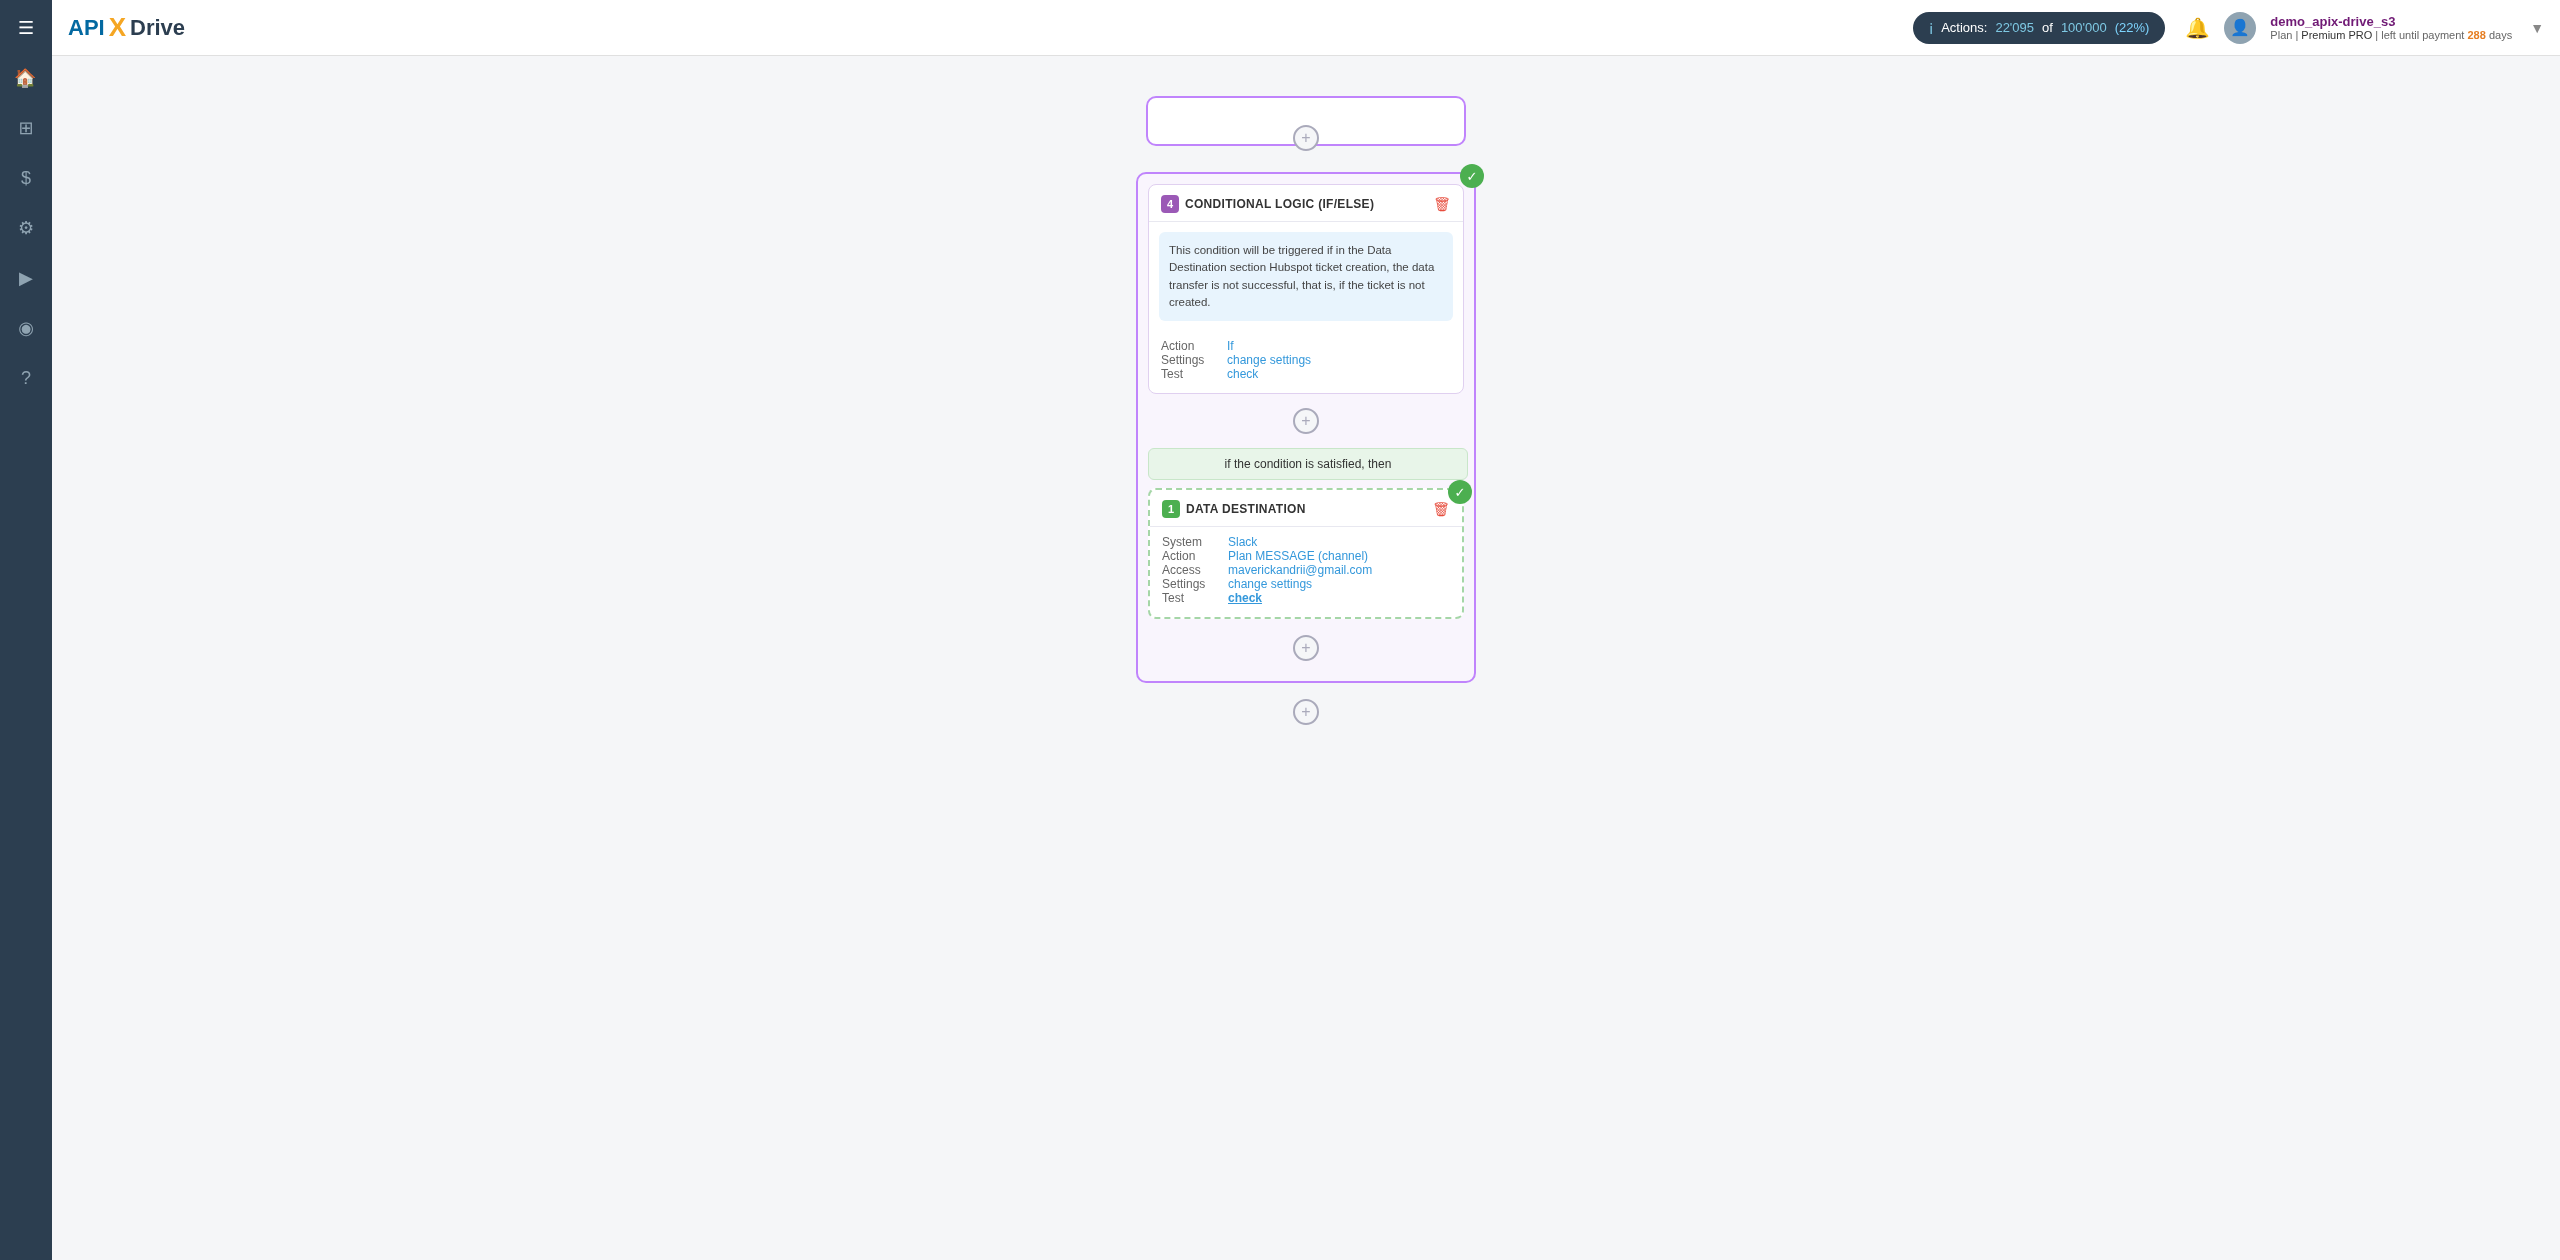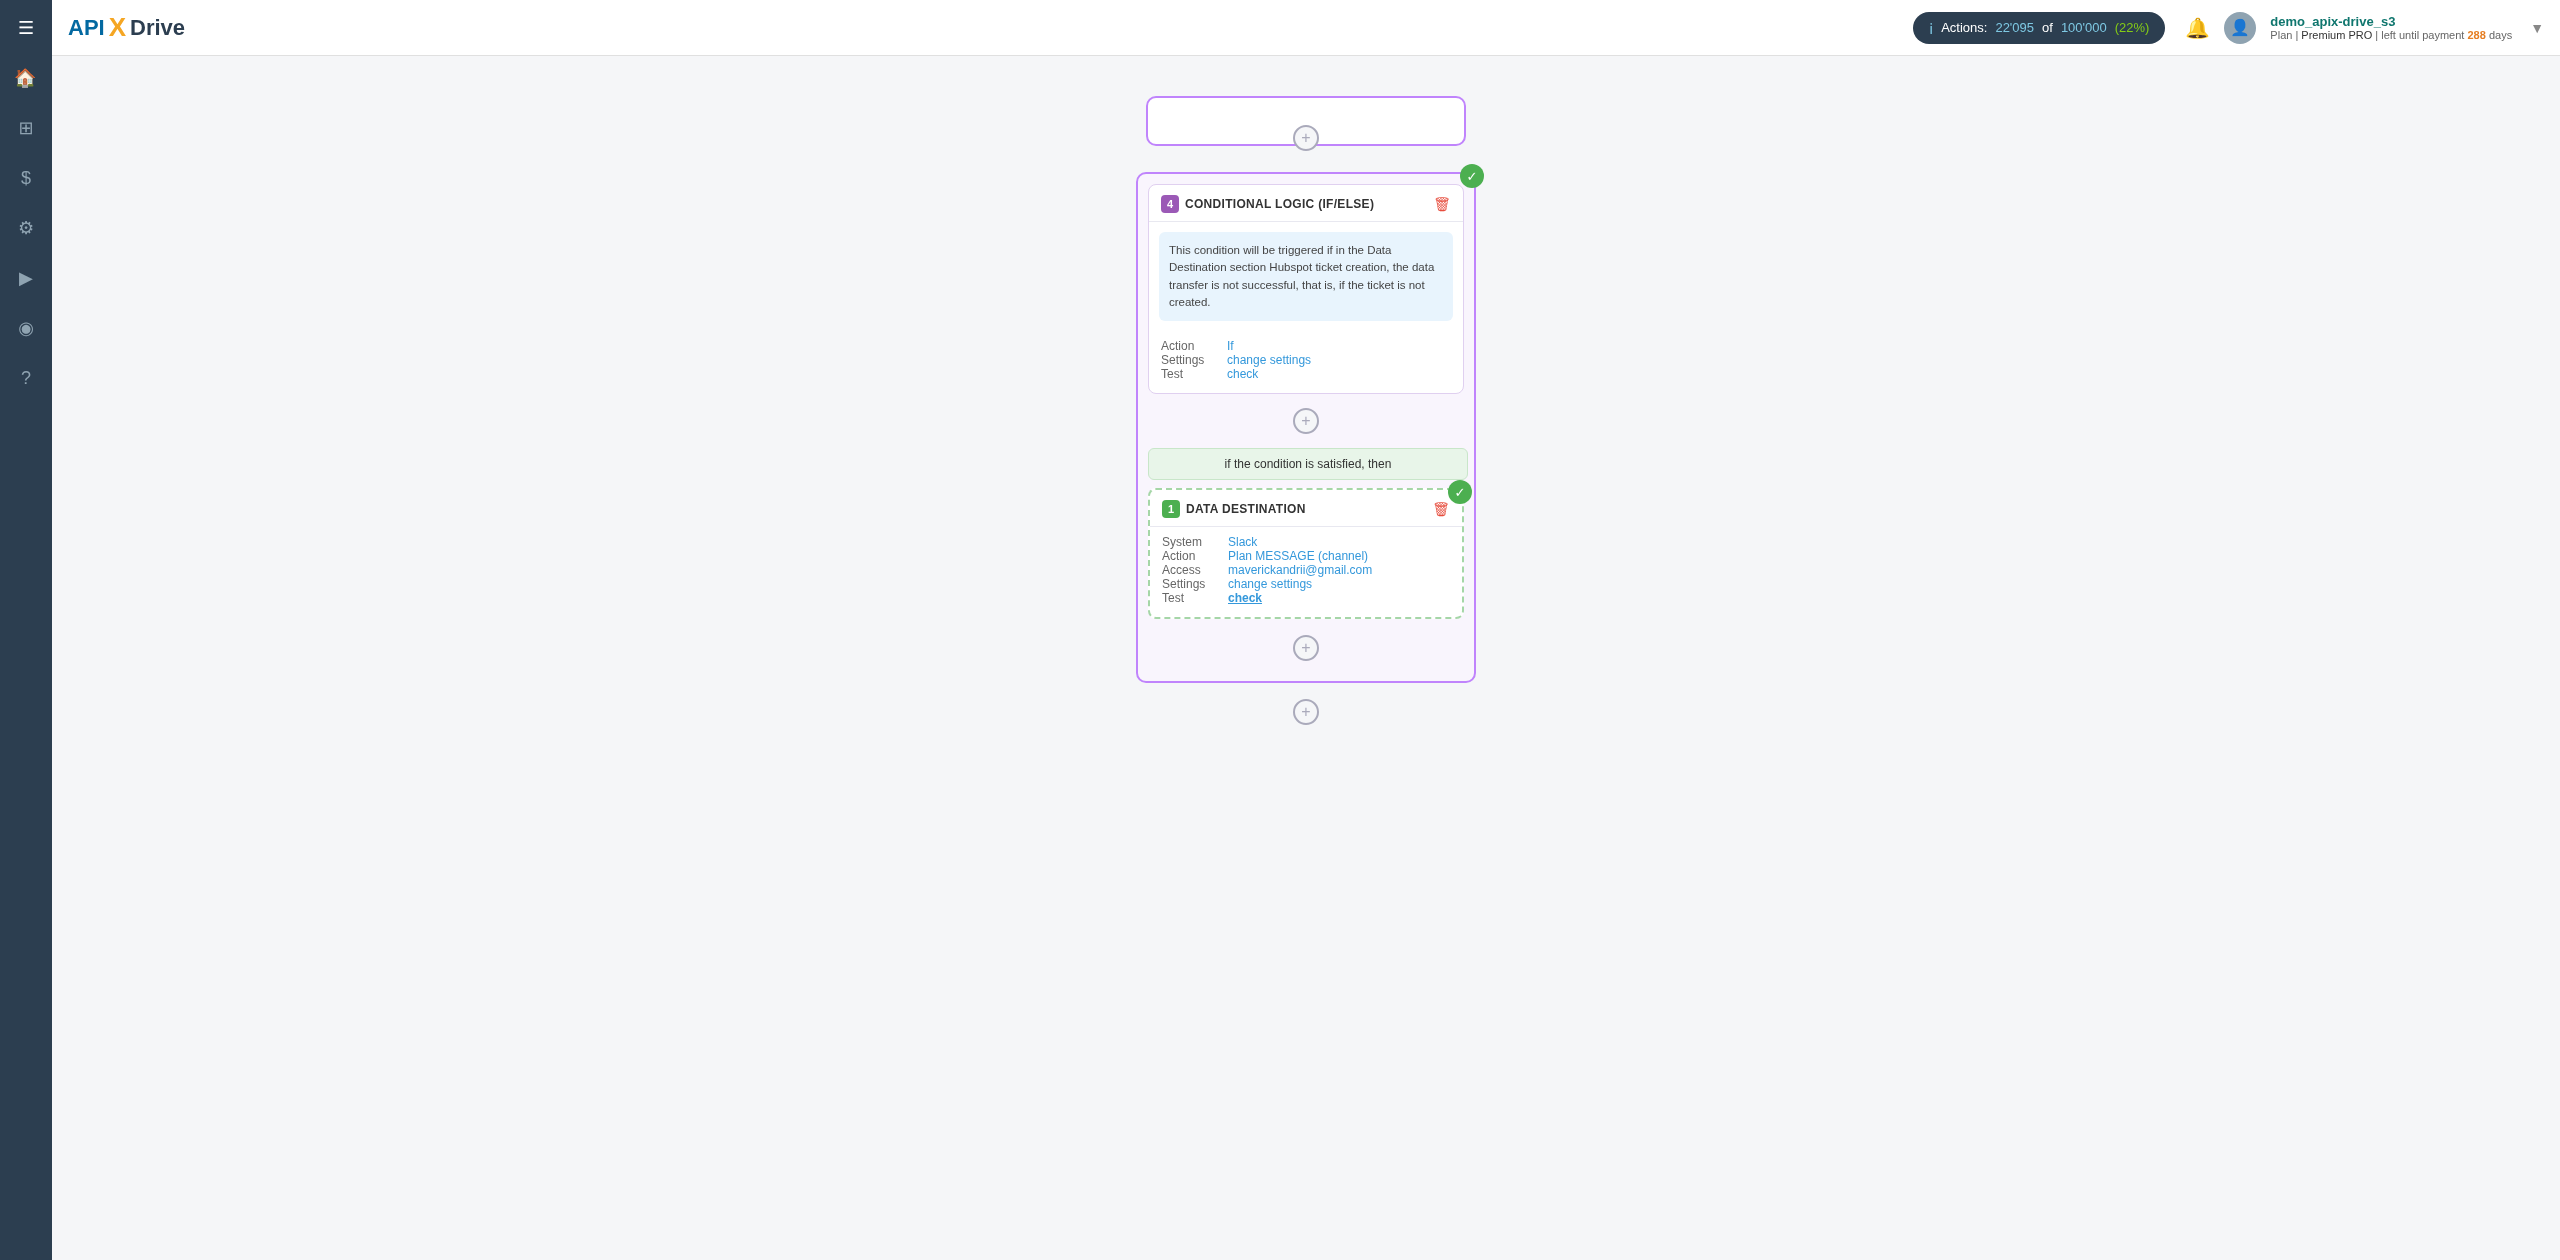--- a/index.html
+++ b/index.html
@@ -73,42 +73,42 @@
       align-items: center;
       gap: 8px;
       color: #fff;
       font-size: 13px;
     }
     .actions-badge .info-icon {
       color: #7ec8e3;
       font-size: 15px;
     }
     .actions-badge .highlight { color: #7ec8e3; text-align: right; }
-    .actions-badge .percent { color: #84cc16; }
+    .actions-badge .percent { color: #7dd3fc; }
 
     .topbar-right {
       display: flex;
       align-items: center;
       gap: 14px;
       margin-left: 20px;
     }
     .bell-icon { font-size: 20px; color: #555; cursor: pointer; }
     .user-avatar {
       width: 32px;
       height: 32px;
       background: #8fa3b1;
       border-radius: 50%;
       display: flex;
       align-items: center;
       justify-content: center;
       color: #fff;
       font-size: 16px;
     }
     .user-info { display: flex; flex-direction: column; }
-    .user-name { font-size: 13px; font-weight: 600; color: #0f766e; }
+    .user-name { font-size: 13px; font-weight: 600; color: #701a75; }
     .user-plan { font-size: 11px; color: #666; }
     .user-plan .plan-name { color: #333; }
     .user-plan .days { color: #e67e22; font-weight: 600; }
     .chevron-icon { font-size: 14px; color: #888; cursor: pointer; margin-left: 4px; }
 
     
     .content-area {
       flex: 1;
       overflow: auto;
       background: #f5f6f8;

